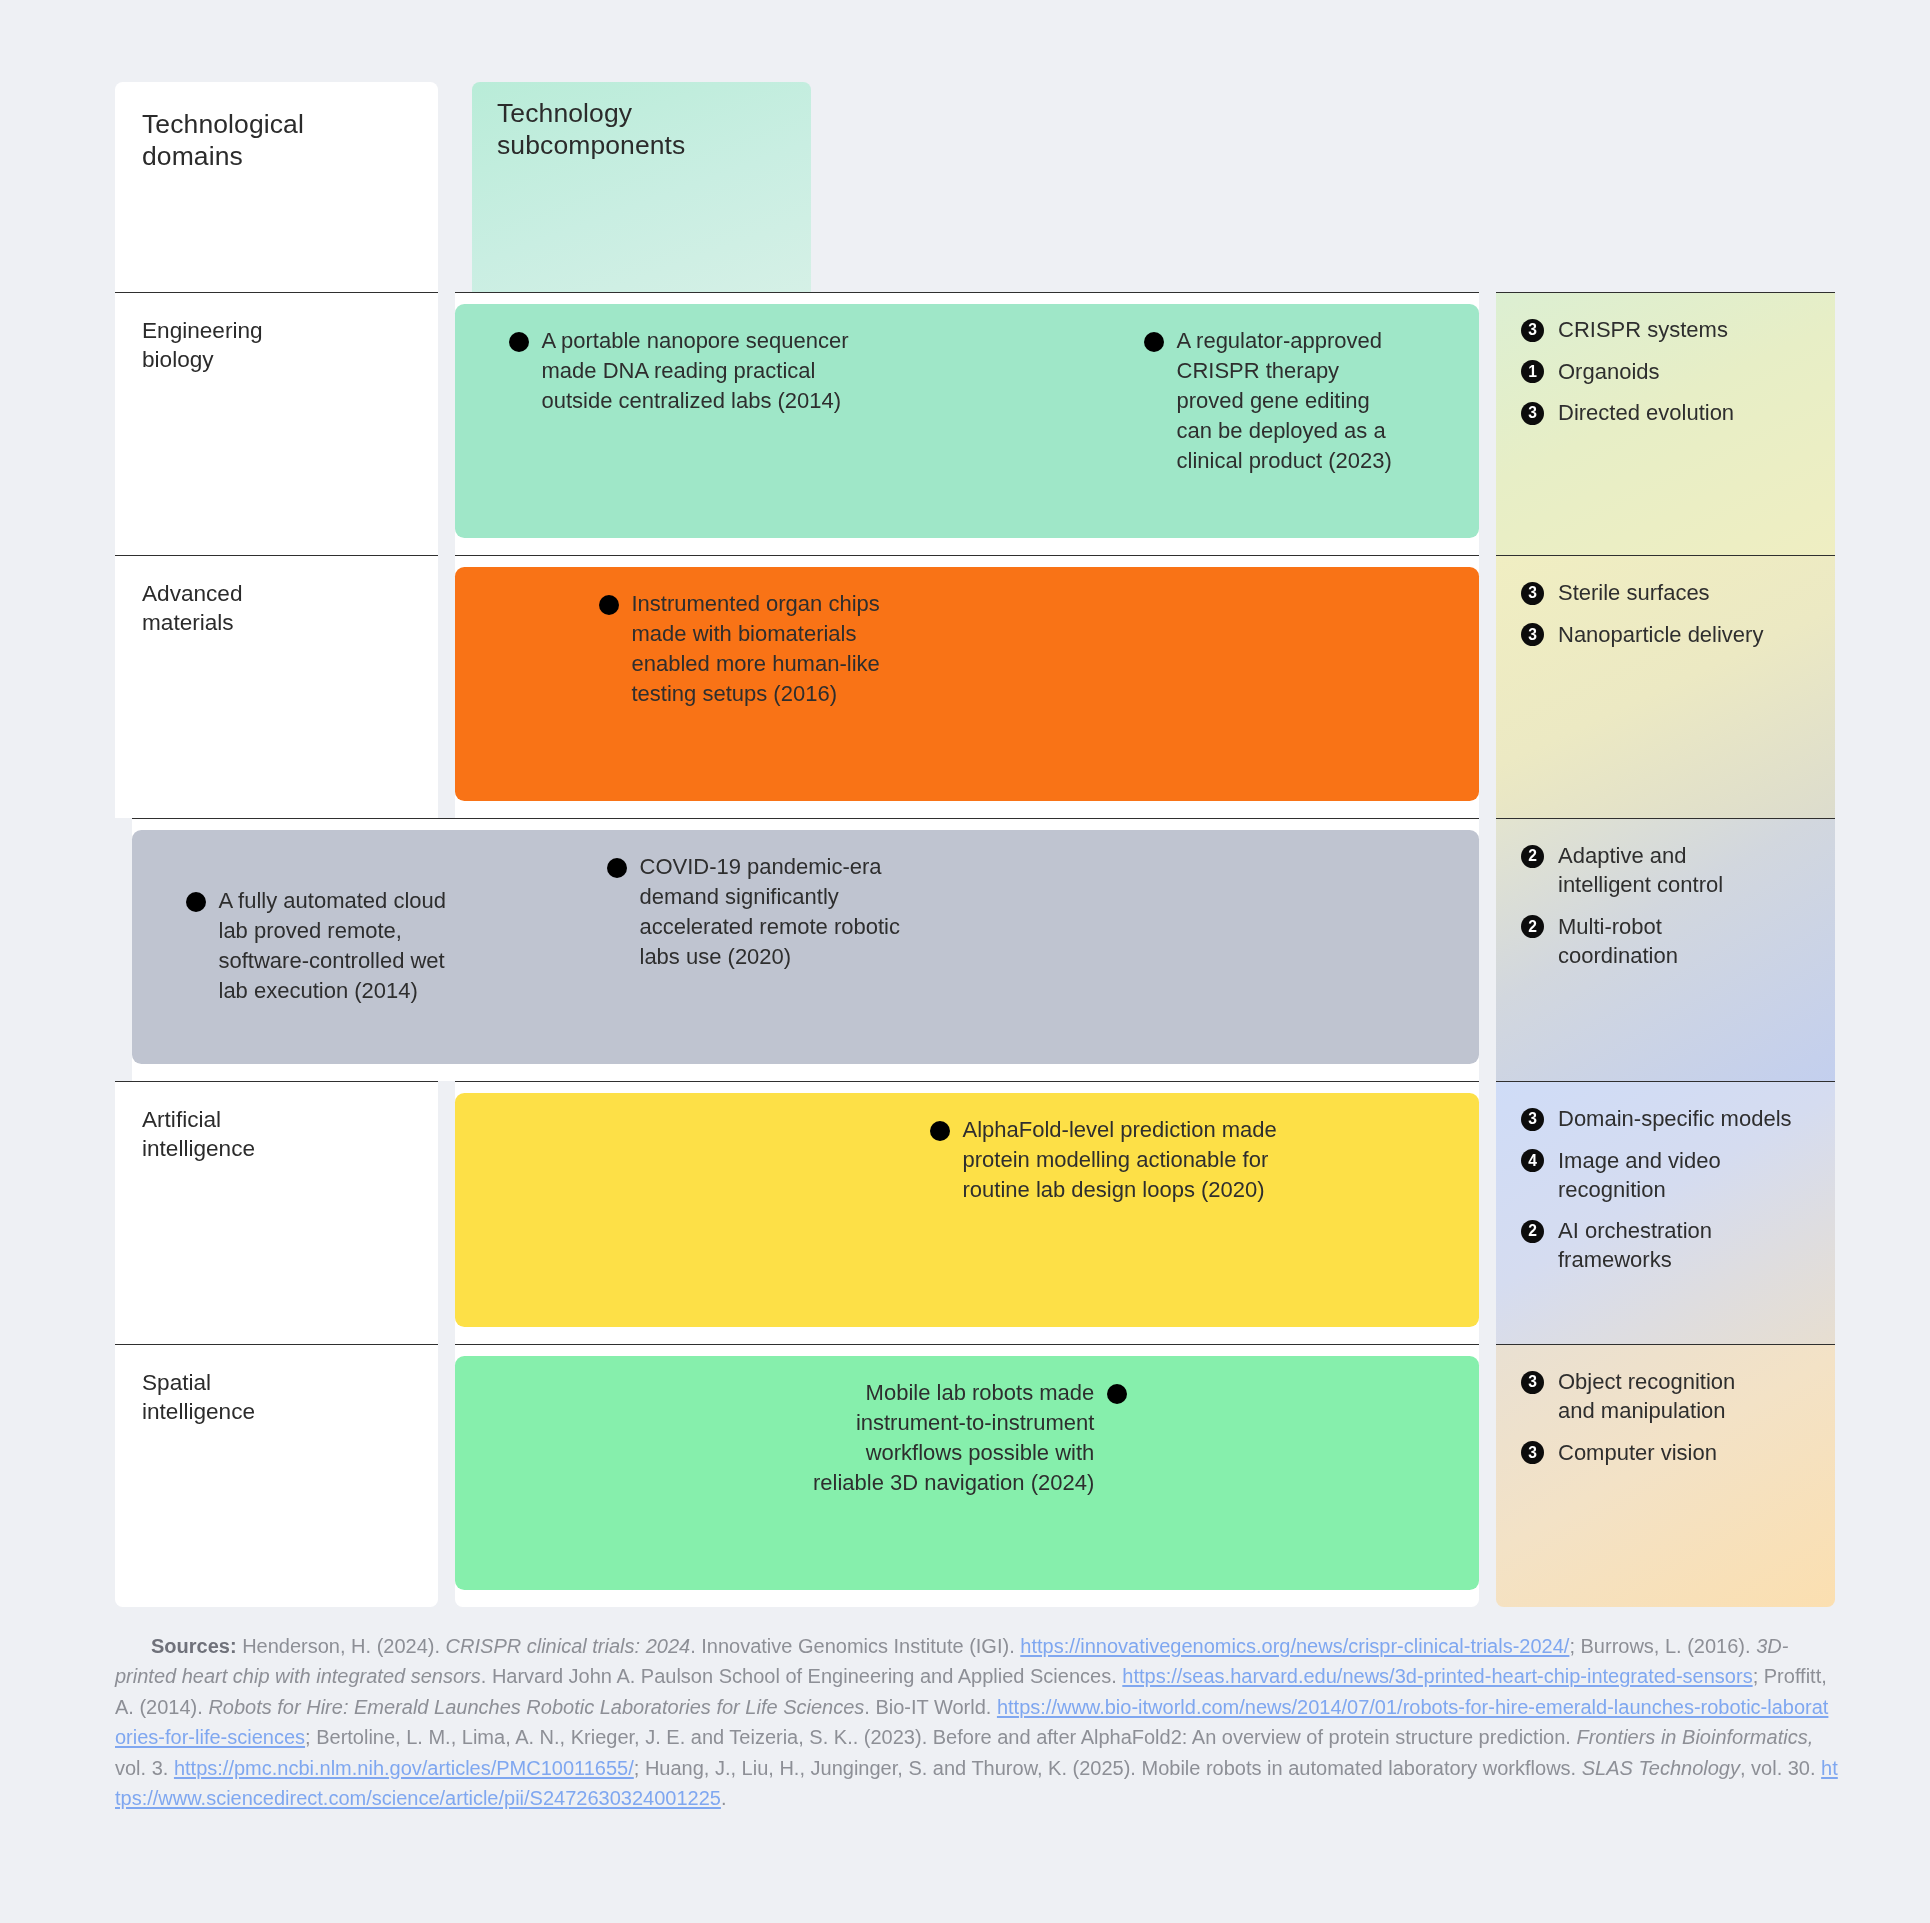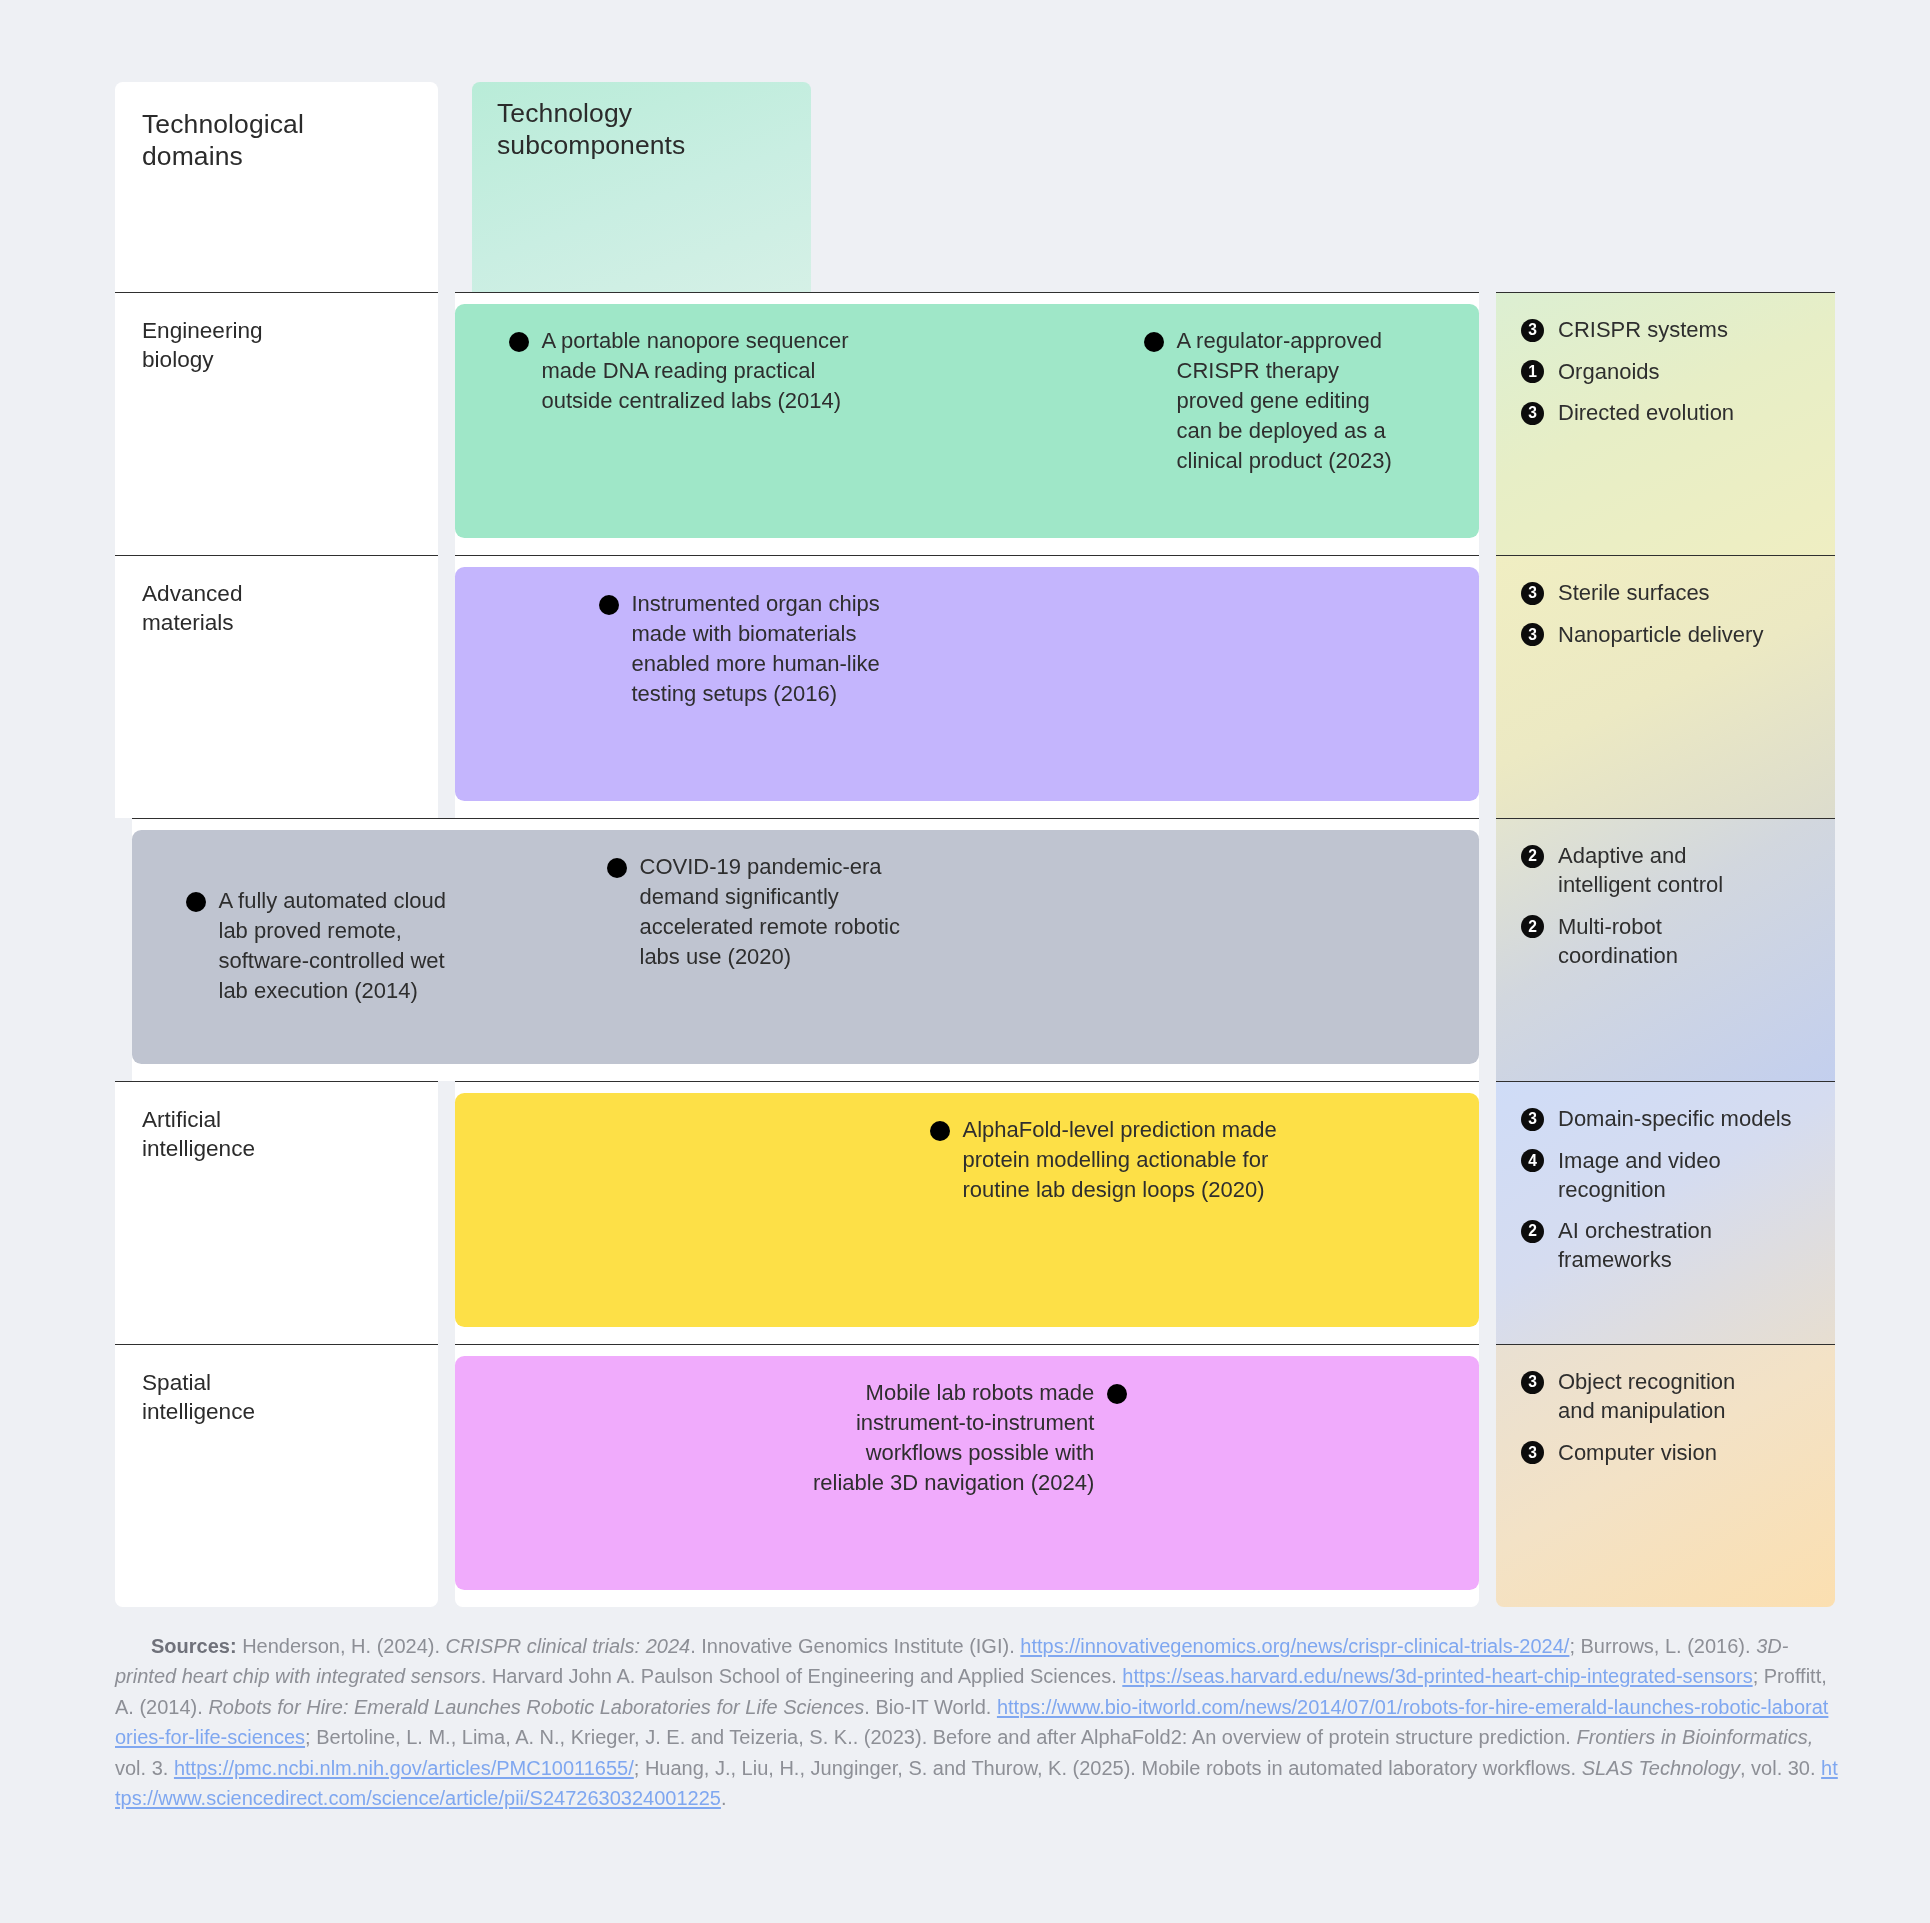--- a/index.html
+++ b/index.html
@@ -253,21 +253,21 @@
             </div>
           </div>
         </div>
         <div class="row data-row">
           <div class="col-domain cell-domain">
             <div class="domain-label">Advanced
 materials</div>
           </div>
           <div class="col-gap"></div>
           <div class="col-mid cell-mid">
-            <div class="band" style="background: #c4b5fd; padding-left: 24px;">
+            <div class="band" style="background: #f97316; padding-left: 24px;">
               <div class="milestone" style="left: 144px; width: 366px;">
                 <span class="dot"></span>
                 <div class="ms-text">Instrumented organ chips
 made with biomaterials
 enabled more human-like
 testing setups (2016)</div>
               </div>
             </div>
           </div>
           <div class="col-gap"></div>
@@ -350,21 +350,21 @@
             </div>
           </div>
         </div>
         <div class="row data-row">
           <div class="col-domain cell-domain">
             <div class="domain-label">Spatial
 intelligence</div>
           </div>
           <div class="col-gap"></div>
           <div class="col-mid cell-mid">
-            <div class="band" style="background: #f0abfc;">
+            <div class="band" style="background: #86efac;">
               <div class="milestone right-align" style="left: 358px; width: 483px;">
                 <div class="ms-text">Mobile lab robots made
 instrument-to-instrument
 workflows possible with
 reliable 3D navigation (2024)</div>
                 <span class="dot"></span>
               </div>
             </div>
           </div>
           <div class="col-gap"></div>

